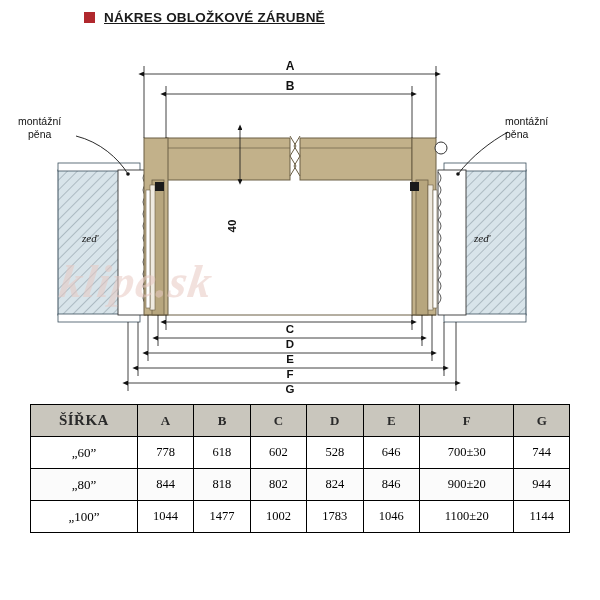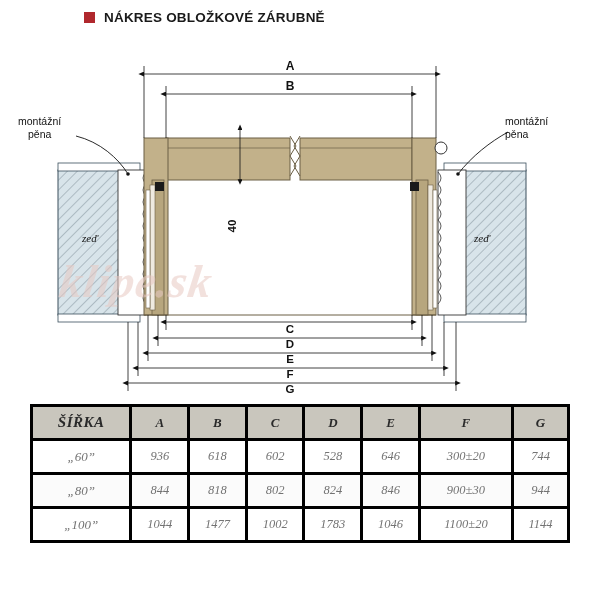--- a/index.html
+++ b/index.html
@@ -7,21 +7,21 @@
     width:600px;height:600px;
     background:#ffffff;
     font-family:"Liberation Sans", sans-serif;
     color:#1a1a1a;
     position:relative;
     overflow:hidden;
   }
   
   .title-row{
     position:absolute;left:84px;top:10px;
-    display:flex;align-items:center;gap:9px;
+    display:flex;align-items:center;gap:9px;text-decoration:underline;
   }
   .title-sq{width:11px;height:11px;background:#b0282d;}
   .title-txt{font-size:13.5px;font-weight:bold;letter-spacing:.2px;color:#1a1a1a;}
 
   
   .drawing{position:absolute;left:0;top:30px;width:600px;height:365px;}
   .drawing svg{display:block;}
 
   
   .watermark{
@@ -30,34 +30,33 @@
     color:#e8c9c3;opacity:.55;letter-spacing:1px;
     transform:skewX(-8deg);
     pointer-events:none;
     font-family:"Liberation Serif", serif;
   }
 
   
   .tbl-wrap{position:absolute;left:30px;top:404px;width:540px;}
   table{border-collapse:collapse;width:540px;font-size:12.5px;}
   th,td{
-    border:3px solid #000000;
+    border:1px solid #000000;
     text-align:center;
     height:29px;
     font-family:"Liberation Serif", serif;
-    font-style:italic;
   }
   thead th{
     background:#c9c6bd;
     font-weight:bold;
     font-size:13px;
     color:#2a2a2a;
   }
   thead th.first{font-size:15px;letter-spacing:.5px;}
-  tbody td{background:#ffffff;color:#737373;}
+  tbody td{background:#ffffff;color:#000000;}
   tbody td.first{font-size:13px;}
   tbody tr:nth-child(even) td{background:#fbfbfb;}
 </style>
 </head>
 <body>
 
 <div class="title-row">
   <div class="title-sq"></div>
   <div class="title-txt">NÁKRES OBLOŽKOVÉ ZÁRUBNĚ</div>
 </div>
@@ -217,36 +216,36 @@
         <th>C</th>
         <th>D</th>
         <th>E</th>
         <th>F</th>
         <th>G</th>
       </tr>
     </thead>
     <tbody>
       <tr>
         <td class="first">„60”</td>
-        <td>936</td>
+        <td>778</td>
         <td>618</td>
         <td>602</td>
         <td>528</td>
         <td>646</td>
-        <td>300±20</td>
+        <td>700±30</td>
         <td>744</td>
       </tr>
       <tr>
         <td class="first">„80”</td>
         <td>844</td>
         <td>818</td>
         <td>802</td>
         <td>824</td>
         <td>846</td>
-        <td>900±30</td>
+        <td>900±20</td>
         <td>944</td>
       </tr>
       <tr>
         <td class="first">„100”</td>
         <td>1044</td>
         <td>1477</td>
         <td>1002</td>
         <td>1783</td>
         <td>1046</td>
         <td>1100±20</td>

